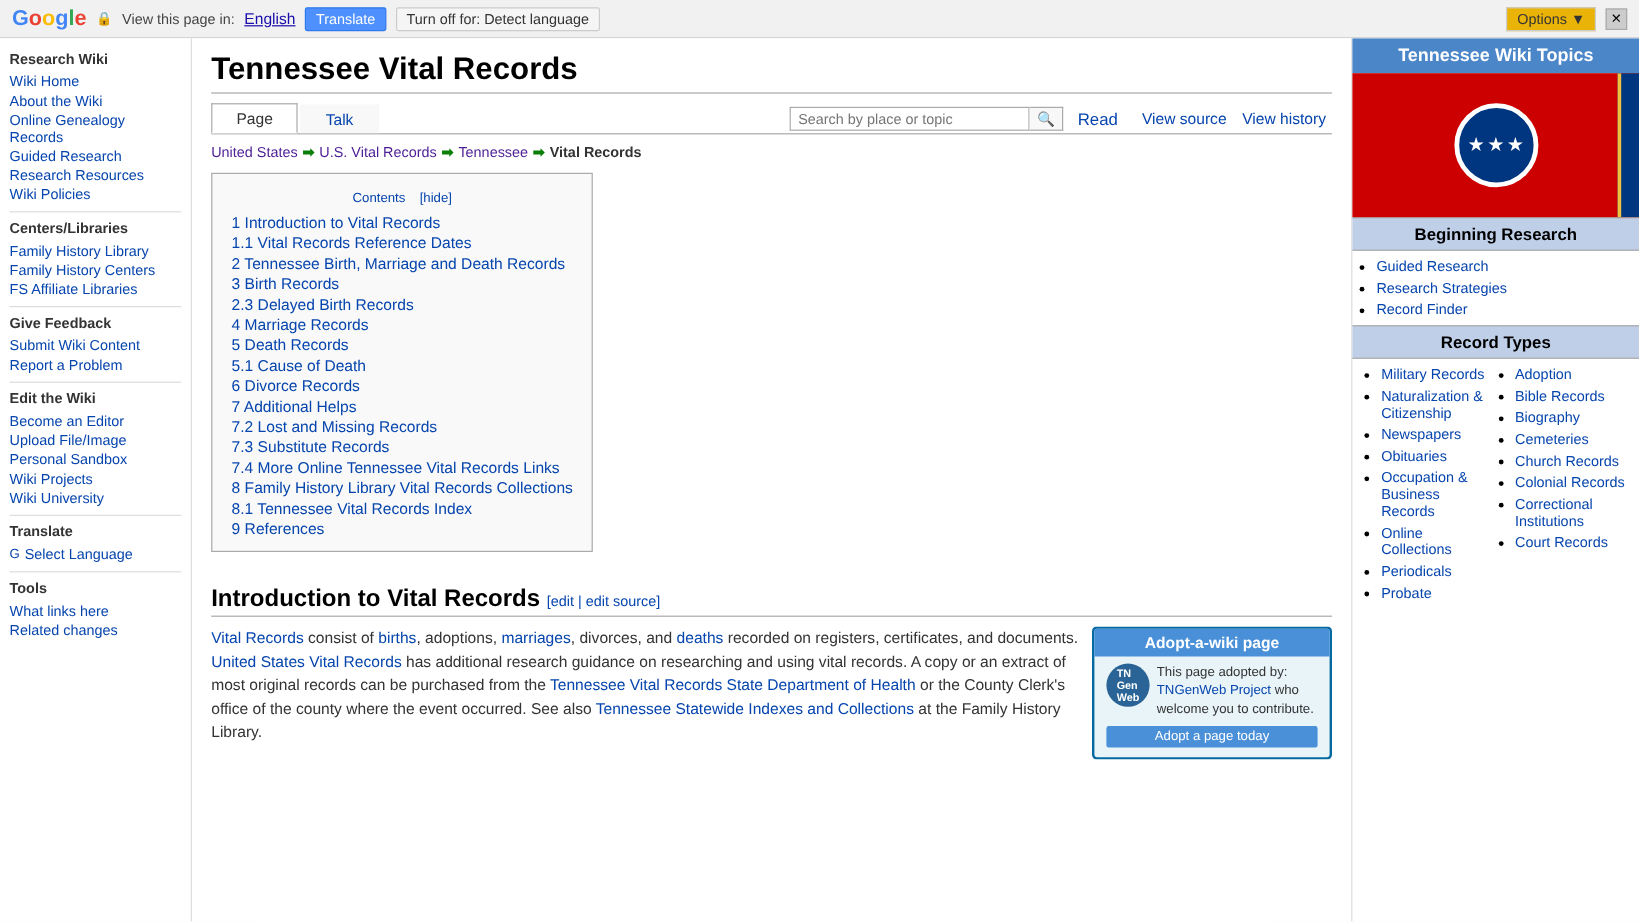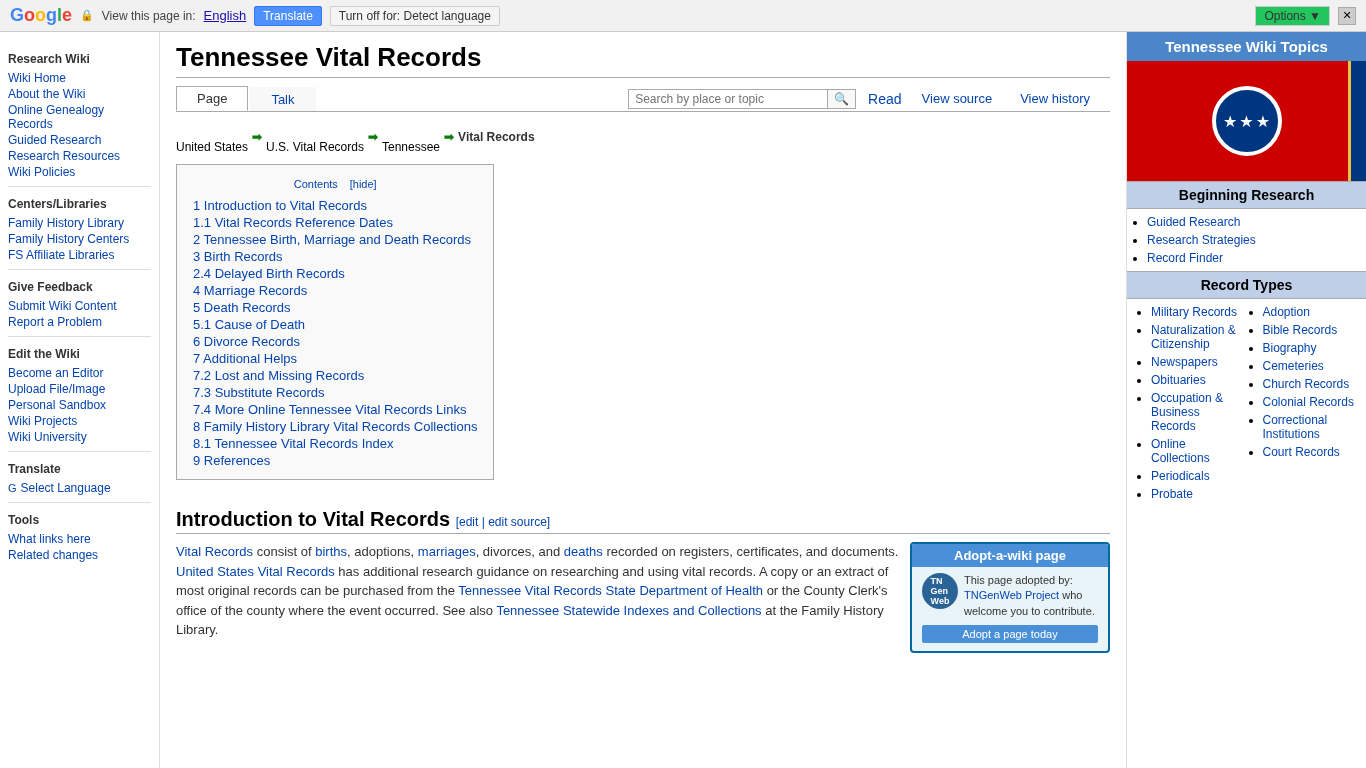--- a/index.html
+++ b/index.html
@@ -38,21 +38,21 @@
       background: #f5f5f5;
       color: #333;
       border: 1px solid #ccc;
       padding: 2px 8px;
       cursor: pointer;
       font-size: 12px;
       border-radius: 2px;
     }
     .options-btn {
       margin-left: auto;
-      background: #22c55e;
+      background: #eab308;
       color: #333;
       border: 1px solid #ccc;
       padding: 2px 8px;
       cursor: pointer;
       font-size: 12px;
     }
     .close-btn {
       background: #ccc;
       border: 1px solid #aaa;
       width: 18px;
@@ -78,21 +78,20 @@
       min-width: 160px;
       background: white;
       padding: 10px 8px;
       border-right: 1px solid #ddd;
       font-size: 12px;
     }
     .sidebar-section-title {
       font-weight: bold;
       font-size: 12px;
       color: #333;
-      margin-top: 10px;
       margin-bottom: 4px;
     }
     .sidebar-link {
       color: #0645ad;
       text-decoration: none;
       display: block;
       padding: 1px 0;
       cursor: pointer;
       font-size: 12px;
     }
@@ -163,21 +162,21 @@
 
     
     .breadcrumb {
       font-size: 12px;
       color: #333;
       margin-bottom: 10px;
       display: flex;
       align-items: center;
       gap: 4px;
     }
-    .breadcrumb a { color: #000000; text-decoration: none; margin-top: 20px; }
+    .breadcrumb a { color: #4c1d95; text-decoration: none; }
     .bc-arrow { color: #0a7e07; font-weight: bold; }
 
     
     .toc {
       background: #f9f9f9;
       border: 1px solid #aaa;
       padding: 10px 16px;
       display: inline-block;
       min-width: 300px;
       max-width: 520px;
@@ -420,21 +419,21 @@
     
     <div class="tabs-bar">
       <div class="tab active">Page</div>
       <div class="tab">Talk</div>
       <div class="search-box">
         <input class="search-input" type="text" placeholder="Search by place or topic" style="">
         <button class="search-btn">🔍</button>
       </div>
       <span style="margin:0 12px;font-size:14px;color:#0645ad;cursor:pointer;">Read</span>
       <span style="margin:0 8px;font-size:13px;color:#0645ad;cursor:pointer;">View source</span>
-      <span style="margin:0 20px;font-size:13px;color:#0645ad;cursor:pointer;text-align:right;">View history</span>
+      <span style="margin:0 5px;font-size:13px;color:#0645ad;cursor:pointer;text-align:right;">View history</span>
     </div>
 
     
     <div class="breadcrumb">
       <a>United States</a>
       <span class="bc-arrow">➡</span>
       <a>U.S. Vital Records</a>
       <span class="bc-arrow">➡</span>
       <a>Tennessee</a>
       <span class="bc-arrow">➡</span>
@@ -445,21 +444,21 @@
     <div class="toc">
       <div class="toc-title">
         <span>Contents</span>
         <span style="font-size:11px;font-weight:normal;color:#0645ad;margin-left:8px;">[hide]</span>
       </div>
       <ol class="toc-list">
         <li><a>1 Introduction to Vital Records</a></li>
         <li class="toc-indent"><a>1.1 Vital Records Reference Dates</a></li>
         <li><a>2 Tennessee Birth, Marriage and Death Records</a></li>
         <li><a>3 Birth Records</a></li>
-        <li class="toc-indent"><a>2.4 Delayed Birth Records</a></li>
+        <li class="toc-indent"><a>2.3 Delayed Birth Records</a></li>
         <li><a>4 Marriage Records</a></li>
         <li><a>5 Death Records</a></li>
         <li class="toc-indent"><a>5.1 Cause of Death</a></li>
         <li><a>6 Divorce Records</a></li>
         <li><a>7 Additional Helps</a></li>
         <li class="toc-indent"><a>7.2 Lost and Missing Records</a></li>
         <li class="toc-indent"><a>7.3 Substitute Records</a></li>
         <li class="toc-indent"><a>7.4 More Online Tennessee Vital Records Links</a></li>
         <li><a>8 Family History Library Vital Records Collections</a></li>
         <li class="toc-indent"><a>8.1 Tennessee Vital Records Index</a></li>

